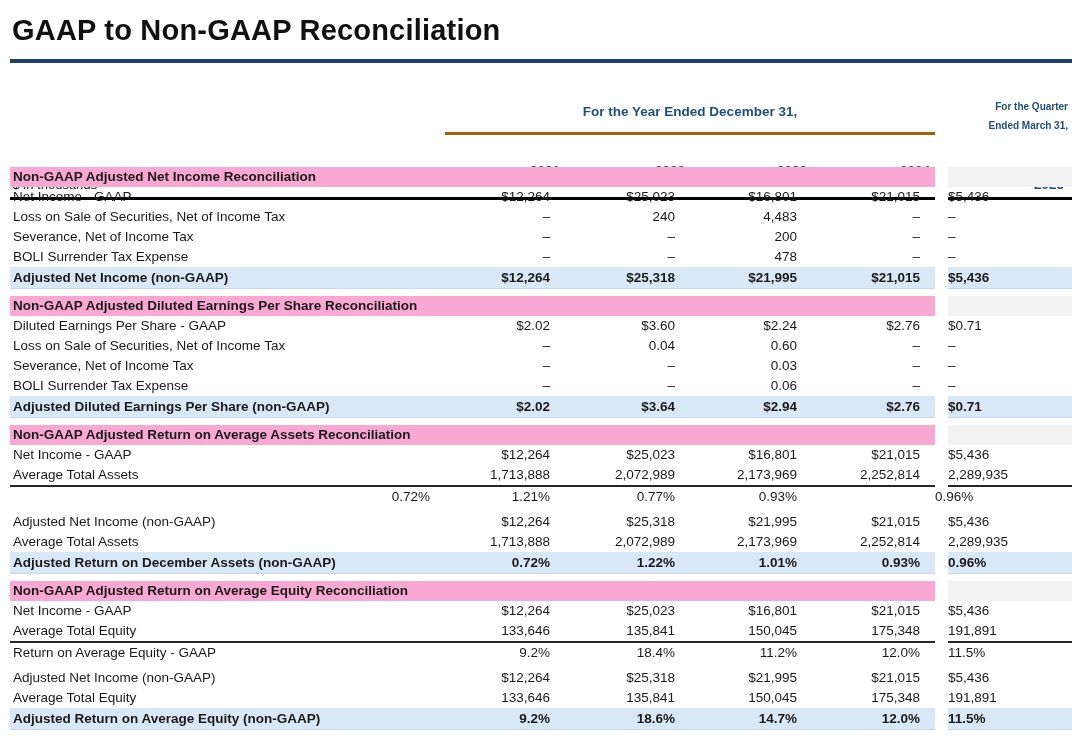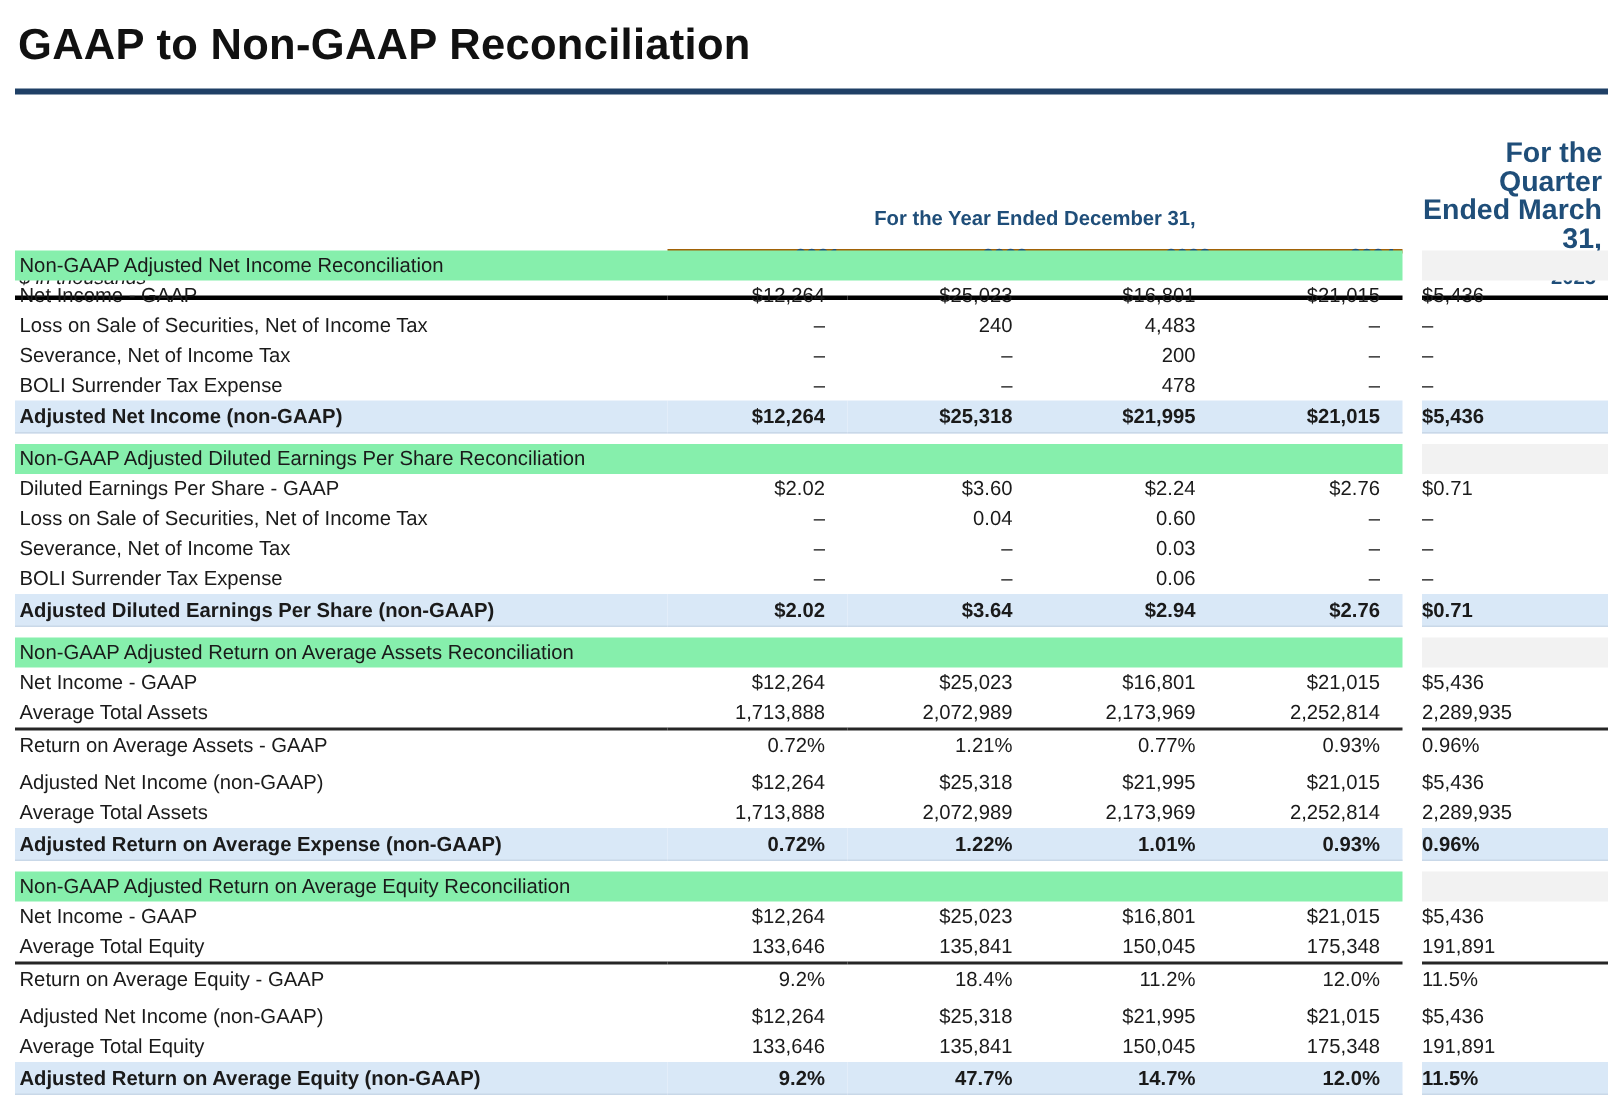--- a/index.html
+++ b/index.html
@@ -10,28 +10,28 @@
   .tablewrap{margin-top:30px;}
   .row{display:grid;grid-template-columns:435px 120px 125px 122px 123px 13px 124px;align-items:end;}
   .cell{font-size:13.5px;line-height:20px;white-space:nowrap;}
   .lbl{text-align:left;padding-left:3px;}
   .val{text-align:right;padding-right:15px;}
   .qval{text-align:left;padding-right:18px;}
   .cdiv{}
   
   .hdr-row-a{height:42px;align-items:end;}
   .yeargroup{grid-column:2 / 6;text-align:center;color:#1f4e79;font-weight:700;font-size:13.5px;border-bottom:3px solid #a16207;padding-bottom:13px;}
-  .quartergroup{grid-column:7;text-align:right;color:#1f4e79;font-weight:700;font-size:19px;line-height:19px;padding-right:4px;}
+  .quartergroup{grid-column:7;text-align:right;color:#1f4e79;font-weight:700;font-size:10px;line-height:19px;padding-right:4px;}
   .hdr-row-b{height:24px;}
   .units{font-style:italic;font-size:13px;border-bottom:3px solid #000;padding-bottom:2px;}
   .yearcell{text-align:right;color:#1f4e79;font-weight:700;border-bottom:3px solid #000;padding-bottom:16px;padding-right:5px;}
   .qyearcell{text-align:right;color:#1f4e79;font-weight:700;border-bottom:3px solid #000;padding-bottom:2px;padding-right:8px;margin-top:40px;}
   
   .body-row .cdiv{background:linear-gradient(#d2d2d2,#d2d2d2) center / 2px 100% no-repeat;}
-  .sec-header .headlbl{grid-column:1 / 6;background:#86efac;font-weight:400;}
+  .sec-header .headlbl{grid-column:1 / 6;background:#f9a8d4;font-weight:700;}
   .sec-header .qfill{background:#f2f2f2;height:20px;}
   .data-row .cell{height:20px;}
   .sum .c{border-bottom:2px solid #262626;}
   .total-row .c{background:#d9e8f7;font-weight:700;border-bottom:1px solid #c9d8e8;height:21px;line-height:21px;}
   .spacer{height:7px;}
   .spacer-mid{height:5px;}
   .spacer-top{height:8px;}
 </style>
 </head>
 <body>
@@ -200,21 +200,20 @@
         <div class="row body-row data-row sum">
           <div class="cell lbl c">Average Total Assets</div>
           <div class="cell val c">1,713,888</div>
           <div class="cell val c">2,072,989</div>
           <div class="cell val c">2,173,969</div>
           <div class="cell val c">2,252,814</div>
           <div class="cdiv"></div>
           <div class="cell qval c">2,289,935</div>
         </div>
         <div class="row body-row data-row">
-          <div class="cell lbl c">Return on Average Assets - GAAP</div>
           <div class="cell val c">0.72%</div>
           <div class="cell val c">1.21%</div>
           <div class="cell val c">0.77%</div>
           <div class="cell val c">0.93%</div>
           <div class="cdiv"></div>
           <div class="cell qval c">0.96%</div>
         </div>
         <div class="row body-row spacer-mid">
           <div class="cell"></div>
           <div class="cell"></div>
@@ -236,21 +235,21 @@
         <div class="row body-row data-row">
           <div class="cell lbl c">Average Total Assets</div>
           <div class="cell val c">1,713,888</div>
           <div class="cell val c">2,072,989</div>
           <div class="cell val c">2,173,969</div>
           <div class="cell val c">2,252,814</div>
           <div class="cdiv"></div>
           <div class="cell qval c">2,289,935</div>
         </div>
         <div class="row body-row data-row total-row">
-          <div class="cell lbl c">Adjusted Return on Average Expense (non-GAAP)</div>
+          <div class="cell lbl c">Adjusted Return on December Assets (non-GAAP)</div>
           <div class="cell val c">0.72%</div>
           <div class="cell val c">1.22%</div>
           <div class="cell val c">1.01%</div>
           <div class="cell val c">0.93%</div>
           <div class="cdiv"></div>
           <div class="cell qval c">0.96%</div>
         </div>
         <div class="row body-row spacer">
           <div class="cell"></div>
           <div class="cell"></div>
@@ -315,21 +314,21 @@
           <div class="cell val c">133,646</div>
           <div class="cell val c">135,841</div>
           <div class="cell val c">150,045</div>
           <div class="cell val c">175,348</div>
           <div class="cdiv"></div>
           <div class="cell qval c">191,891</div>
         </div>
         <div class="row body-row data-row total-row">
           <div class="cell lbl c">Adjusted Return on Average Equity (non-GAAP)</div>
           <div class="cell val c">9.2%</div>
-          <div class="cell val c">47.7%</div>
+          <div class="cell val c">18.6%</div>
           <div class="cell val c">14.7%</div>
           <div class="cell val c">12.0%</div>
           <div class="cdiv"></div>
           <div class="cell qval c">11.5%</div>
         </div>
       </div>
 
   </div>
 </div>
 

